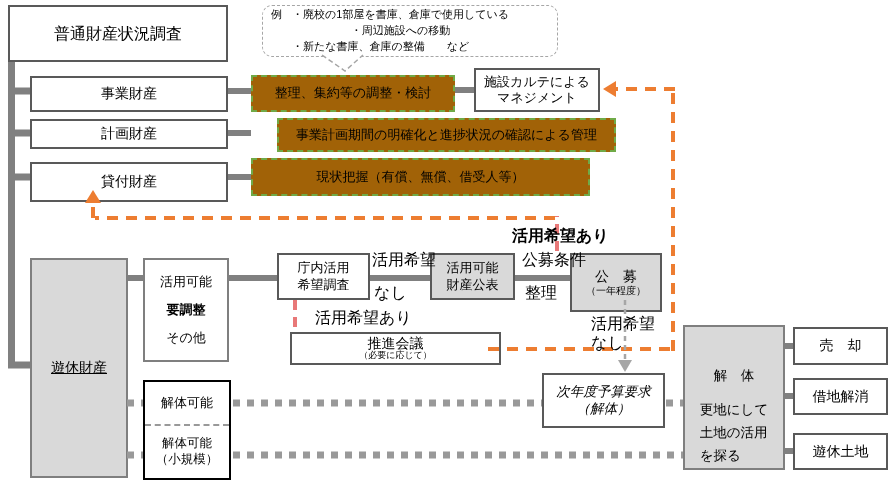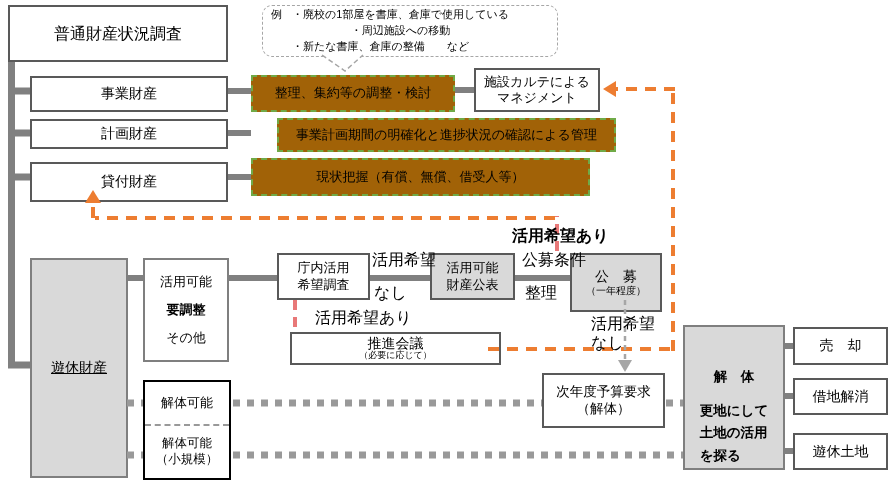--- a/index.html
+++ b/index.html
@@ -96,26 +96,26 @@
   <div class="box grayfill" style="left:570px;top:253px;width:92px;height:59px;border-color:#595959;">
     <span>公　募</span>
     <span class="sub">（一年程度）</span>
   </div>
 
   <div class="box" style="left:290px;top:332px;width:211px;height:33px;line-height:1.1;">
     <span>推進会議</span>
     <span style="font-size:9px;">（必要に応じて）</span>
   </div>
 
-  <div class="box" style="left:542px;top:373px;width:123px;height:55px;font-size:13.5px;">
+  <div class="box" style="left:542px;top:373px;width:123px;height:55px;font-size:13.5px;font-style:italic;">
     <span>次年度予算要求</span>
     <span>（解体）</span>
   </div>
 
-  <div class="box grayfill" style="left:683px;top:325px;width:102px;height:145px;justify-content:center;padding-top:42px;font-size:13.5px;font-weight:bold;">
+  <div class="box grayfill" style="left:683px;top:325px;width:102px;height:145px;justify-content:flex-end;padding-top:42px;font-size:13.5px;">
     <span>解　体</span>
     <span style="display:block;margin-top:14px;text-align:left;line-height:1.7;">
       <span style="display:block;">更地にして</span>
       <span style="display:block;">土地の活用</span>
       <span style="display:block;">を探る</span>
     </span>
   </div>
 
   <div class="box" style="left:793px;top:327px;width:95px;height:38px;">
     <span>売　却</span>

